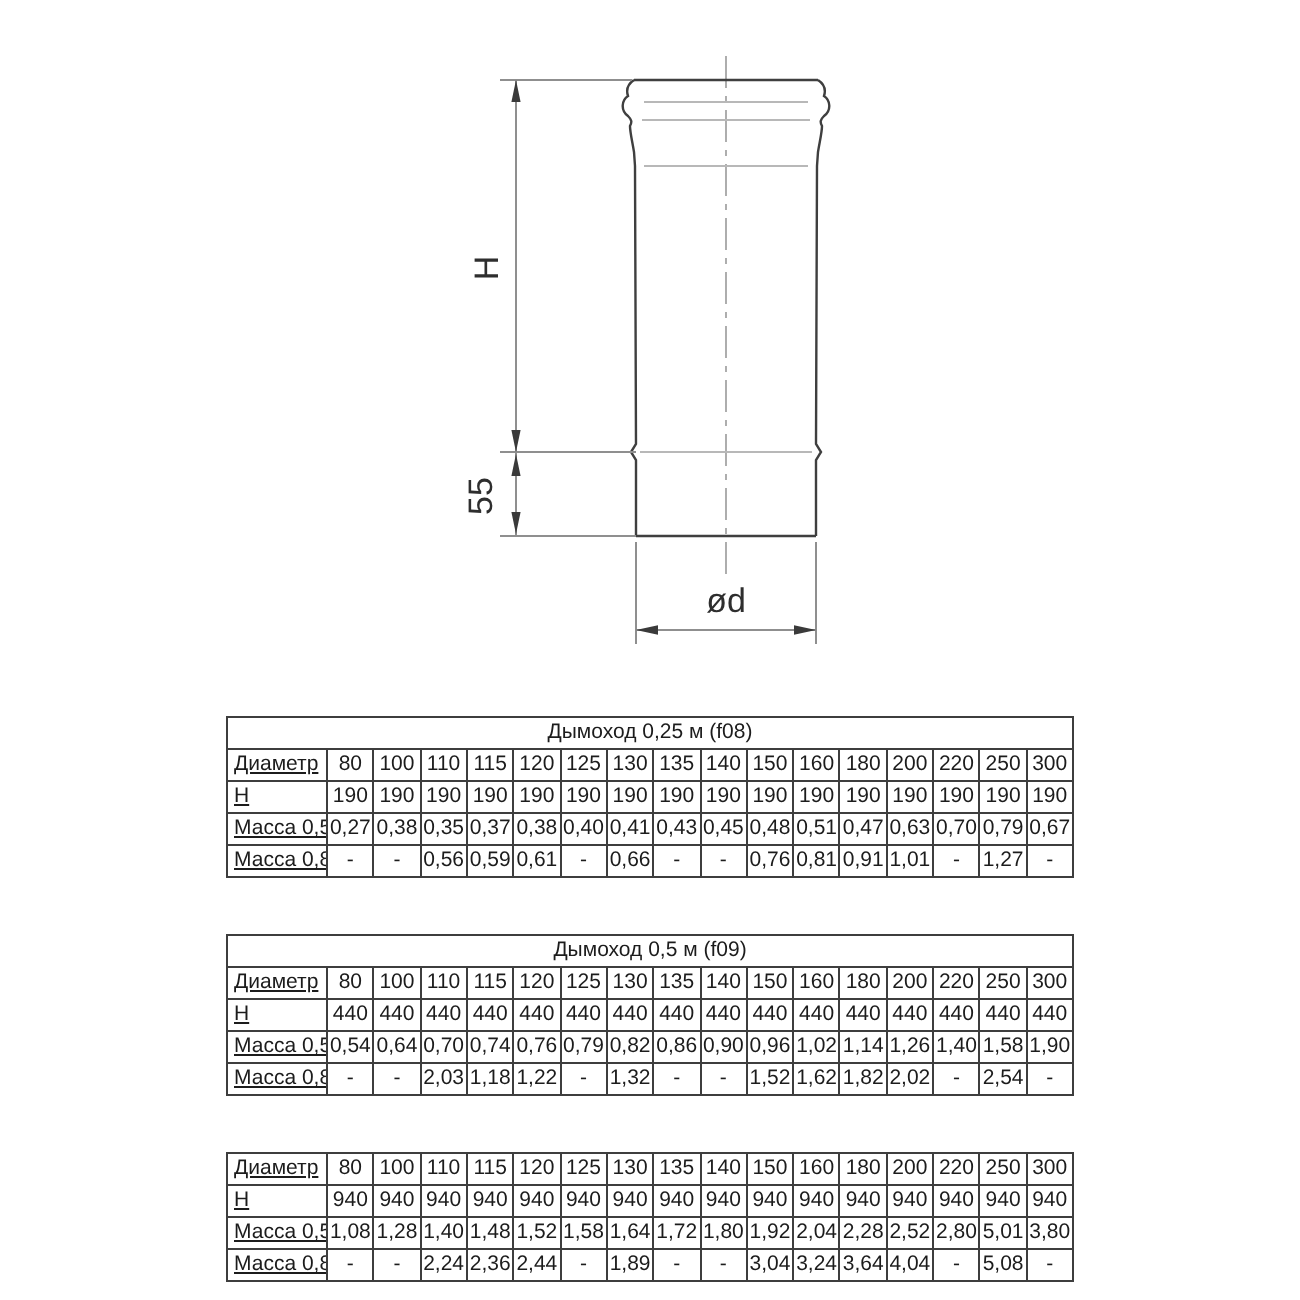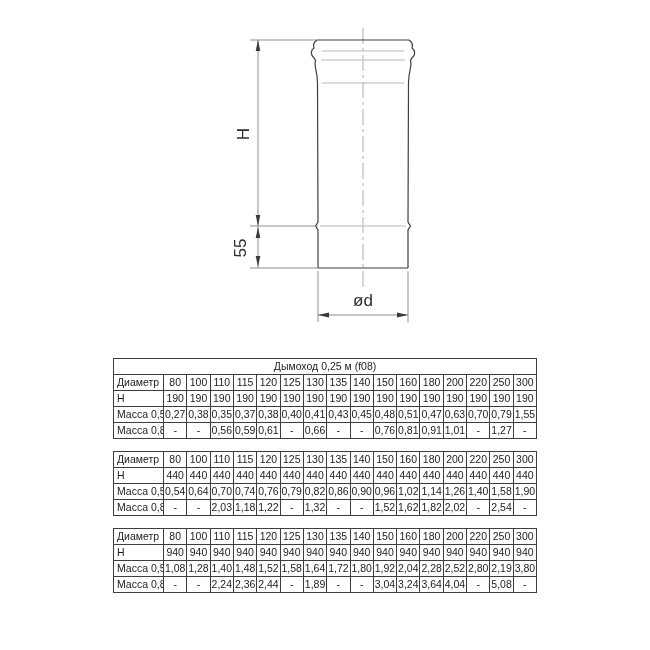--- a/index.html
+++ b/index.html
@@ -3,28 +3,28 @@
 <meta charset="utf-8">
 <style>
   html,body{margin:0;padding:0;}
   body{
     width:650px;height:650px;background:#ffffff;position:relative;
     font-family:"Liberation Sans",sans-serif;color:#1c1c1c;overflow:hidden;
   }
   .canvas{position:absolute;inset:0;}
   svg.diagram{position:absolute;left:0;top:0;}
   .dim-text{fill:#2e2e2e;font-family:"Liberation Sans",sans-serif;font-size:17px;}
-  .tables{position:absolute;left:113px;top:358px;display:flex;flex-direction:column;gap:12px;}
+  .tables{position:absolute;left:113px;top:358px;display:flex;flex-direction:column;gap:28px;}
   table.spec{border-collapse:collapse;table-layout:fixed;width:424px;font-size:10.5px;color:#1c1c1c;}
   table.spec td{
     border:1px solid #3e3e3e;height:15px;line-height:15px;text-align:center;
     padding:0;white-space:nowrap;overflow:hidden;
   }
   table.spec td.title{text-align:center;}
-  table.spec td.rowlabel{text-align:left;padding-left:3px;}
+  table.spec td.rowlabel{text-align:left;padding-left:3px;text-decoration:underline;}
 </style>
 </head>
 <body>
 
 <div class="canvas">
 
   <svg class="diagram" width="650" height="350" viewBox="0 0 650 350">
 
     <line x1="363" y1="28" x2="363" y2="290" stroke="#9a9a9a" stroke-width="0.8" stroke-dasharray="16 4 3 4"></line>
 
@@ -151,21 +151,21 @@
             <td>0,40</td>
             <td>0,41</td>
             <td>0,43</td>
             <td>0,45</td>
             <td>0,48</td>
             <td>0,51</td>
             <td>0,47</td>
             <td>0,63</td>
             <td>0,70</td>
             <td>0,79</td>
-            <td>1,55</td>
+            <td>0,67</td>
           </tr>
           <tr>
             <td class="rowlabel">Масса 0,8</td>
             <td>-</td>
             <td>-</td>
             <td>0,56</td>
             <td>0,59</td>
             <td>0,61</td>
             <td>-</td>
             <td>0,66</td>
@@ -195,20 +195,23 @@
           <col>
           <col>
           <col>
           <col>
           <col>
           <col>
           <col>
           <col>
         </colgroup>
         <tbody>
+          <tr>
+            <td colspan="17" class="title">Дымоход 0,5 м (f09)</td>
+          </tr>
           <tr>
             <td class="rowlabel">Диаметр</td>
             <td>80</td>
             <td>100</td>
             <td>110</td>
             <td>115</td>
             <td>120</td>
             <td>125</td>
             <td>130</td>
             <td>135</td>
@@ -348,21 +351,21 @@
             <td>1,52</td>
             <td>1,58</td>
             <td>1,64</td>
             <td>1,72</td>
             <td>1,80</td>
             <td>1,92</td>
             <td>2,04</td>
             <td>2,28</td>
             <td>2,52</td>
             <td>2,80</td>
-            <td>2,19</td>
+            <td>5,01</td>
             <td>3,80</td>
           </tr>
           <tr>
             <td class="rowlabel">Масса 0,8</td>
             <td>-</td>
             <td>-</td>
             <td>2,24</td>
             <td>2,36</td>
             <td>2,44</td>
             <td>-</td>

